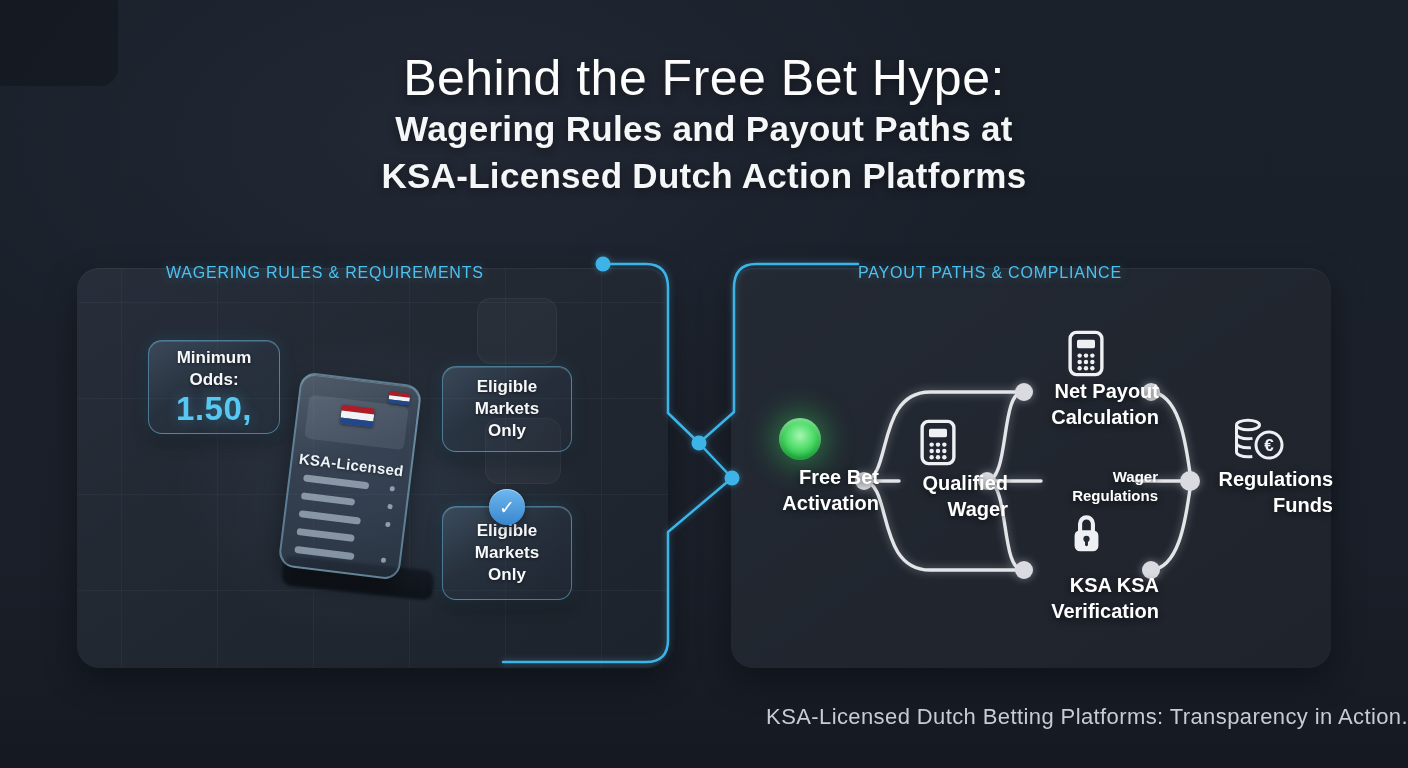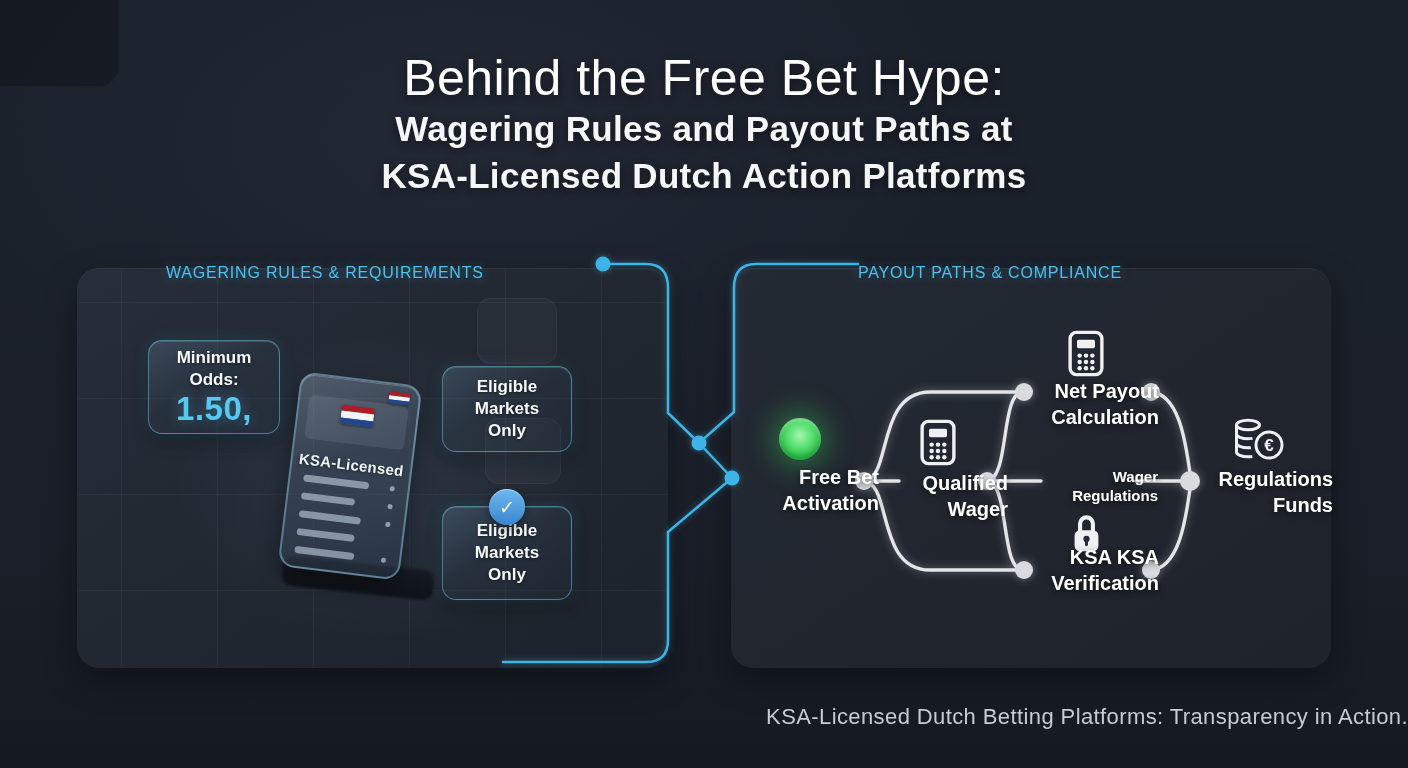--- a/index.html
+++ b/index.html
@@ -222,21 +222,21 @@
       <div>Wager</div>
       <div>Regulations</div>
     </div>
 
     <svg class="node-icon" style="left:337px;top:243px;" width="37" height="44" viewBox="0 0 40 48">
       <path d="M13 22 V14 a7 7 0 0 1 14 0 V22" fill="none" stroke="#eef0f3" stroke-width="4.5"></path>
       <rect x="7" y="21" width="26" height="23" rx="6" fill="#eef0f3"></rect>
       <circle cx="20" cy="30.5" r="3.4" fill="#252b35"></circle>
       <rect x="18.4" y="31" width="3.2" height="7.5" rx="1.6" fill="#252b35"></rect>
     </svg>
-    <div class="node-label" style="left:283px;top:276px;width:145px;">
+    <div class="node-label" style="left:283px;top:304px;width:145px;">
       <div>KSA KSA</div>
       <div>Verification</div>
     </div>
 
     <svg class="node-icon" style="left:498px;top:148px;" width="58" height="46" viewBox="0 0 58 46">
       <g fill="none" stroke="#eef0f3" stroke-width="3">
         <ellipse cx="19" cy="9" rx="11.5" ry="4.8"></ellipse>
         <path d="M7.5 9 v9 c0 2.6 5.1 4.8 11.5 4.8 1.6 0 3.1-.14 4.5-.4"></path>
         <path d="M7.5 18 v9 c0 2.6 5.1 4.8 11.5 4.8 1 0 2-.05 2.9-.16"></path>
         <path d="M7.5 27 v9 c0 2.6 5.1 4.8 11.5 4.8 1.5 0 3-.12 4.3-.34"></path>

